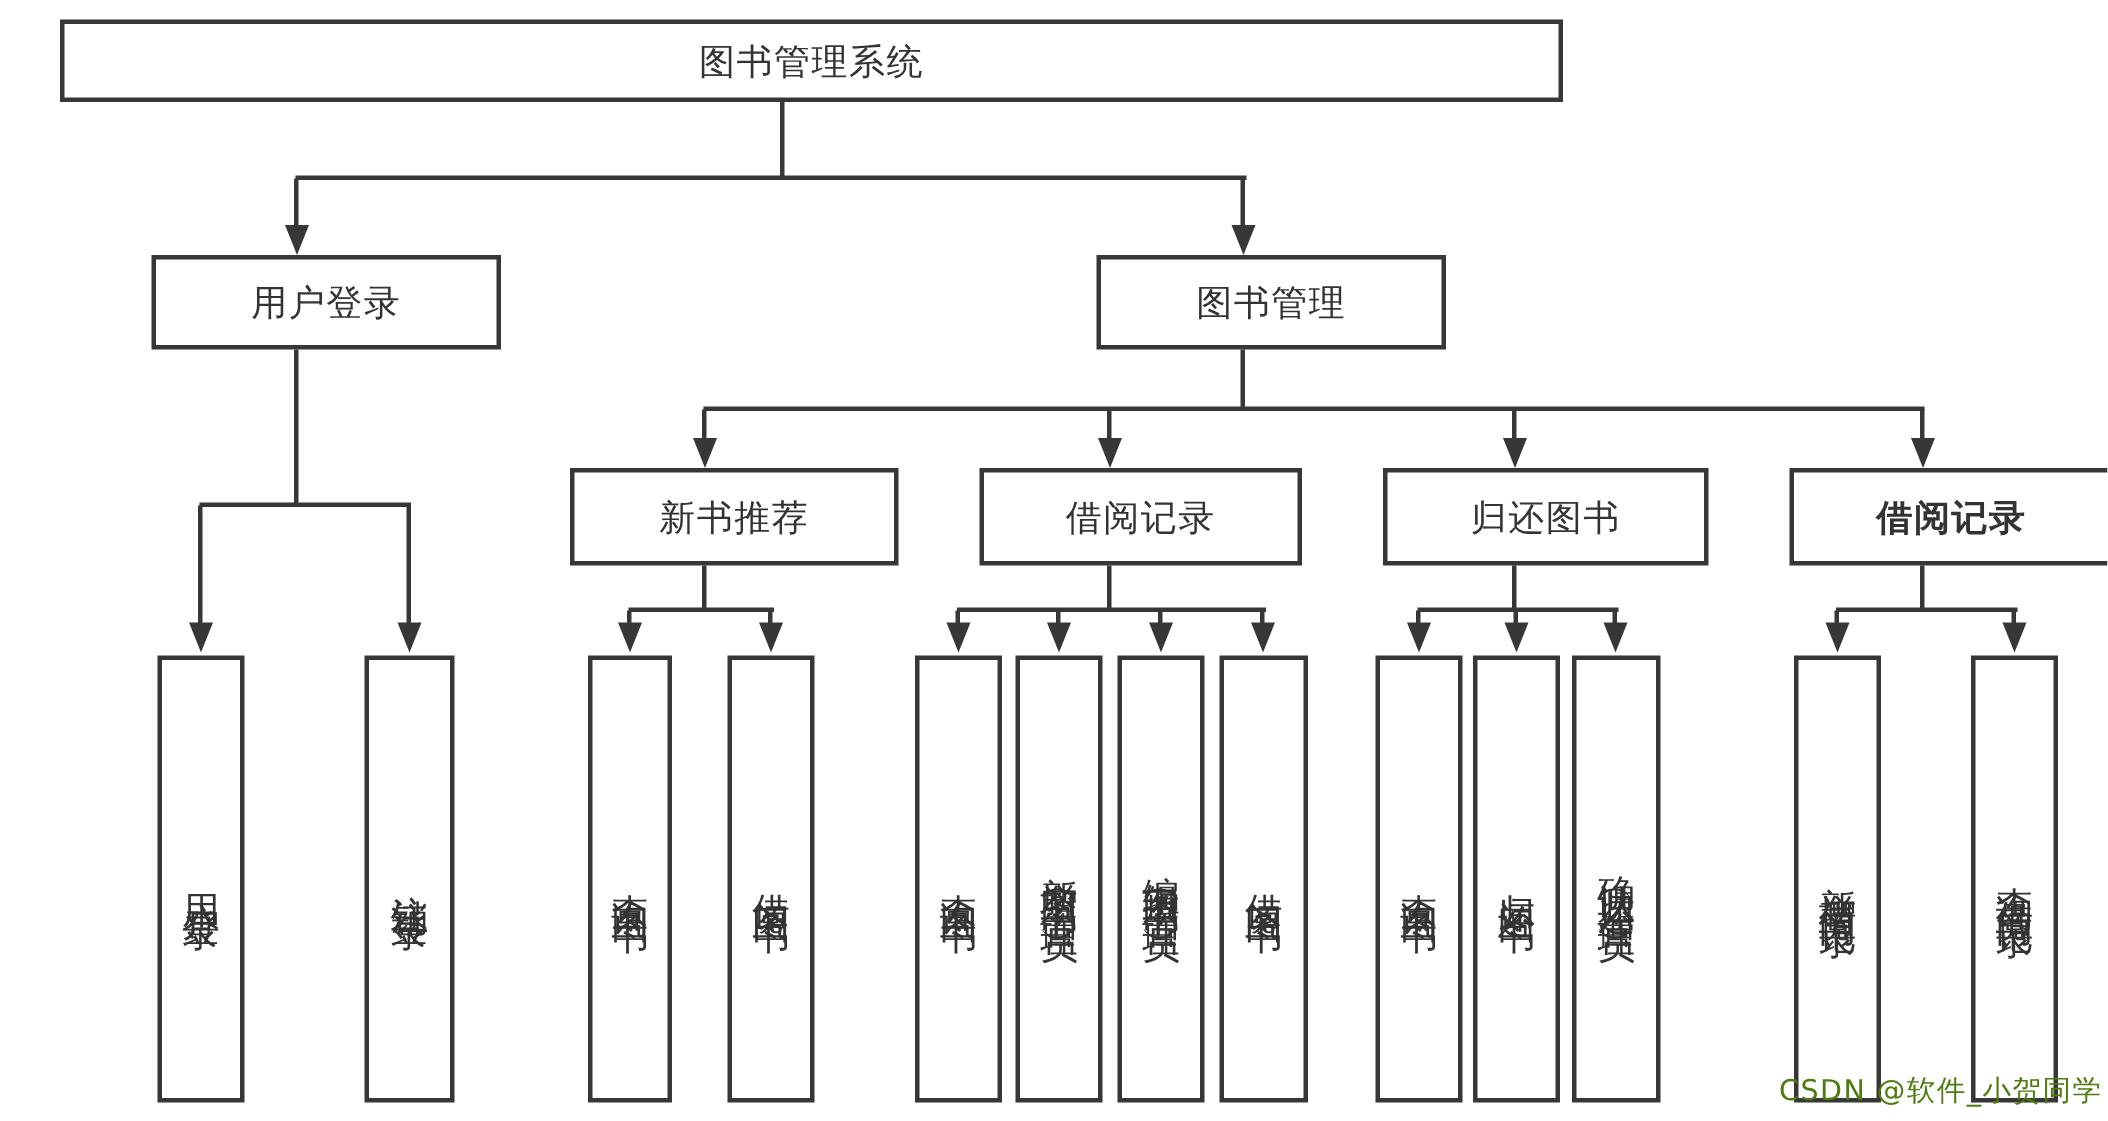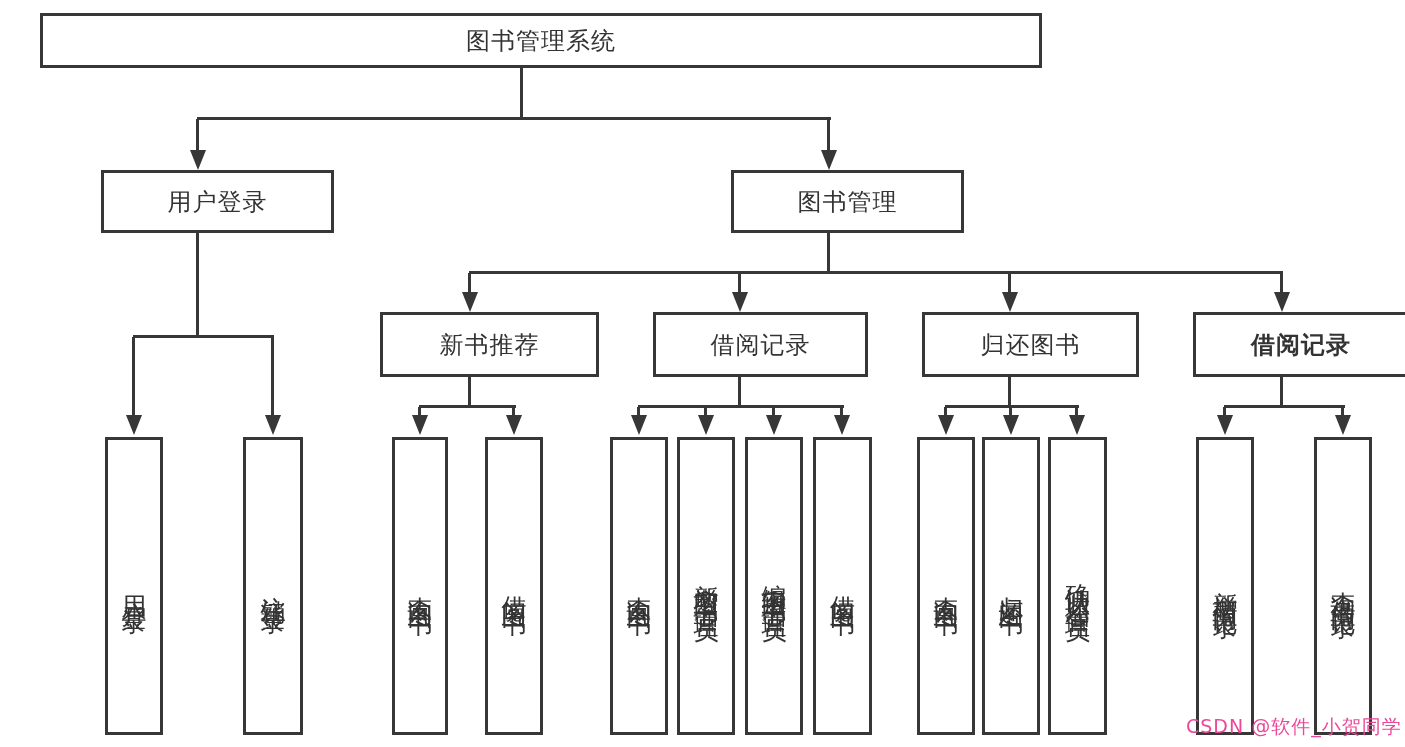--- a/index.html
+++ b/index.html
@@ -40,21 +40,21 @@
     border-left: 8px solid transparent;
     border-right: 8px solid transparent;
     border-top: 20px solid #373737;
   }
   .watermark {
     position: absolute;
     left: 1186px;
     top: 714px;
     font-size: 19px;
     letter-spacing: 1px;
-    color: #ec4899;
+    color: #4d7c0f;
     white-space: nowrap;
   }
 </style>
 </head>
 <body>
 
 <div class="canvas">
 
   <div class="node h-node" style="left:21px; top:13px; width:1002px; height:55px;">图书管理系统</div>
 

